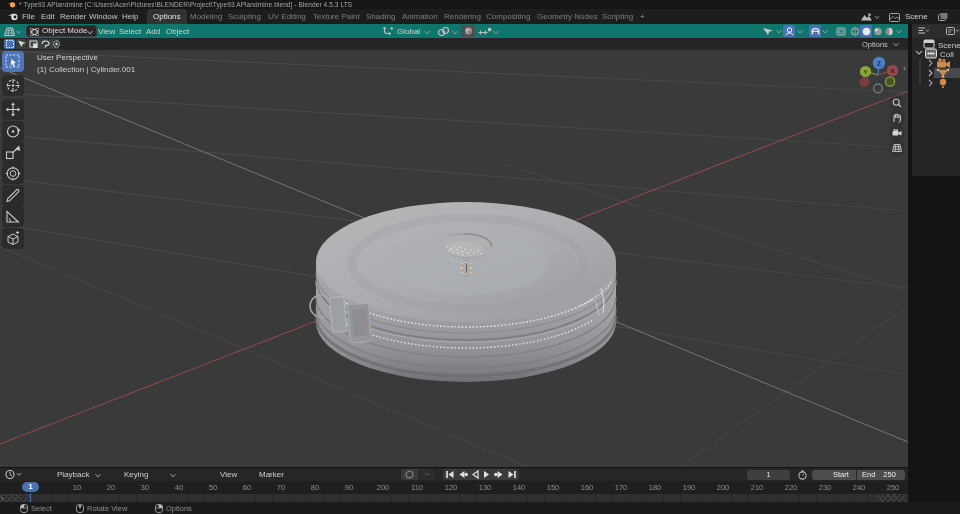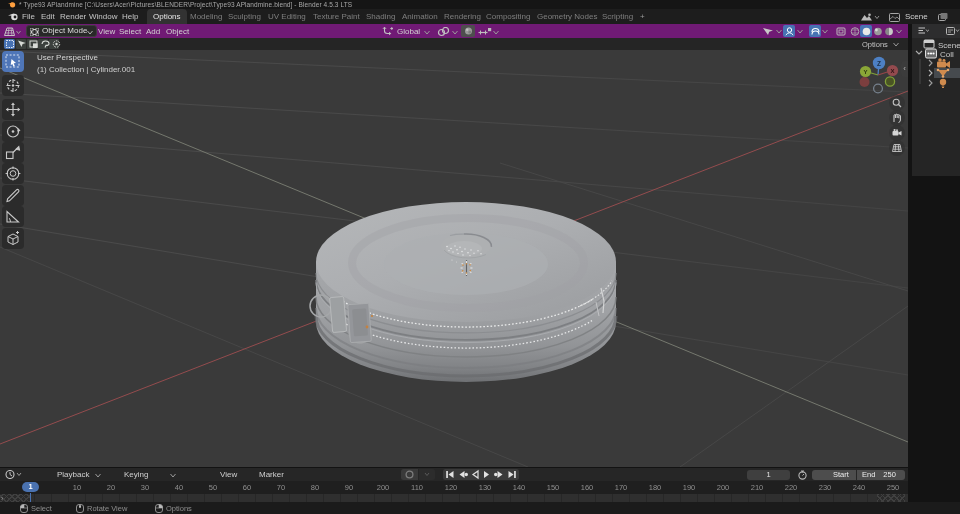--- a/index.html
+++ b/index.html
@@ -10,21 +10,21 @@
   
   #titlebar { left:0; top:0; width:960px; height:9px; background:#151515; color:#a9a9a9;
     font-size:6.5px; line-height:9px; }
   #titlebar .txt { position:absolute; left:19px; top:0; letter-spacing:0.1px; }
   
   #topbar { left:0; top:9px; width:960px; height:15px; background:#1d1d1d; color:#c6c6c6; font-size:8px; }
   #topbar .m { position:absolute; top:3px; }
   .tab { position:absolute; top:0px; height:15px; line-height:15px; color:#7f7f7f; font-size:8px; }
   .tab.active { background:#323232; color:#e6e6e6; border-radius:4px 4px 0 0; padding:0 6px; }
   
-  #vh { left:0; top:24px; width:908px; height:14px; background:#701a75; color:#d2d2d2; font-size:8px; }
+  #vh { left:0; top:24px; width:908px; height:14px; background:#0f766e; color:#d2d2d2; font-size:8px; }
   #vh .m { position:absolute; top:3px; }
   #vh .btn { position:absolute; top:1px; height:12px; background:#282828; border:1px solid #3d3d3d;
     border-radius:3px; color:#dedede; font-size:8px; line-height:10px; }
   
   #ts { left:0; top:38px; width:908px; height:12px; background:#252525; color:#bdbdbd; font-size:7.5px; }
   
   #vp { left:0; top:50px; width:908px; height:417px; background:#3a3a3a; overflow:hidden; }
   
   .tool { position:absolute; left:2px; width:22px; height:21px; background:#2b2b2b; border-radius:4px; }
   

